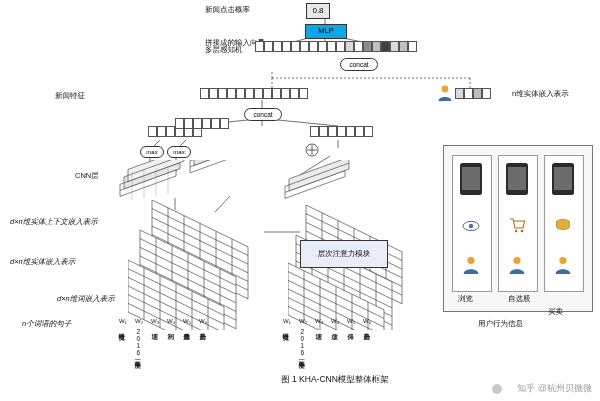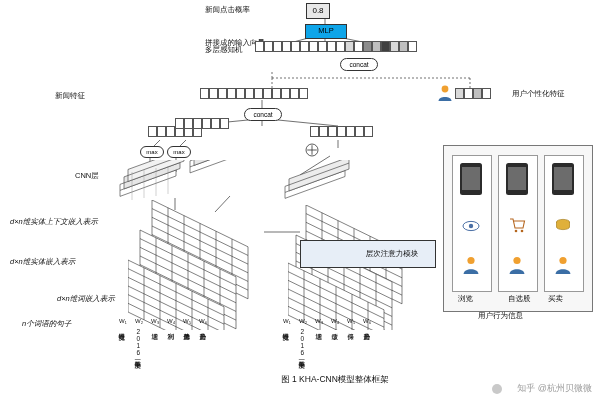--- a/index.html
+++ b/index.html
@@ -117,21 +117,21 @@
   </div>
 
   <div class="concat" style="left:244px;top:108px;width:36px;">concat</div>
 
   <div class="cellrow" style="left:455px;top:88px;">
     <div class="cell g1"></div>
     <div class="cell"></div>
     <div class="cell g2"></div>
     <div class="cell"></div>
   </div>
-  <div class="lbl" style="left:512px;top:90px;">用户个性化特征</div>
+  <div class="lbl" style="left:512px;top:90px;">n维实体嵌入表示</div>
 
   <svg style="position:absolute;left:437px;top:84px;" width="16" height="18" viewBox="0 0 16 18">
     <circle cx="8" cy="5" r="3.4" fill="#f0a030"></circle>
     <path d="M1.5 17 C1.5 11.5 14.5 11.5 14.5 17 Z" fill="#3b6ea5"></path>
   </svg>
 
   <div class="cellrow" style="left:148px;top:126px;">
     <div class="cell"></div>
     <div class="cell"></div>
     <div class="cell"></div>
@@ -290,21 +290,21 @@
         <line x1="80" y1="0" x2="80" y2="52"></line>
         <line x1="0" y1="8.6" x2="96" y2="8.6"></line>
           <line x1="0" y1="17.3" x2="96" y2="17.3"></line>
         <line x1="0" y1="26" x2="96" y2="26"></line>
           <line x1="0" y1="34.6" x2="96" y2="34.6"></line>
         <line x1="0" y1="43.3" x2="96" y2="43.3"></line>
       </g>
     </g>
   </svg>
 
-  <div class="attn" style="left:300px;top:240px;padding-left:48px;">层次注意力模块</div>
+  <div class="attn" style="left:300px;top:240px;">层次注意力模块</div>
 
   <div class="wlab" style="left:119px;top:318px;">W₁</div>
   <div class="wlab" style="left:135px;top:318px;">W₂</div>
   <div class="wlab" style="left:151px;top:318px;">W₃</div>
   <div class="wlab" style="left:167px;top:318px;">W₄</div>
   <div class="wlab" style="left:183px;top:318px;">W₅</div>
   <div class="wlab" style="left:199px;top:318px;">W₆</div>
 
   <div class="wlab" style="left:283px;top:318px;">W₁</div>
   <div class="wlab" style="left:299px;top:318px;">W₂</div>
@@ -368,22 +368,22 @@
     <circle cx="9" cy="5.5" r="3.6" fill="#f0a030"></circle>
     <path d="M1.6 19 C1.6 12.6 16.4 12.6 16.4 19 Z" fill="#3b6ea5"></path>
   </svg>
   <svg style="position:absolute;left:554px;top:255px;" width="18" height="20" viewBox="0 0 18 20">
     <circle cx="9" cy="5.5" r="3.6" fill="#f0a030"></circle>
     <path d="M1.6 19 C1.6 12.6 16.4 12.6 16.4 19 Z" fill="#3b6ea5"></path>
   </svg>
 
   <div class="lbl" style="left:458px;top:295px;">浏览</div>
   <div class="lbl" style="left:500px;top:295px;margin-left:8px;">自选股</div>
-  <div class="lbl" style="left:548px;top:295px;">买卖</div>
-  <div class="lbl" style="left:478px;top:312px;text-align:right;">用户行为信息</div>
+  <div class="lbl" style="left:548px;top:308px;">买卖</div>
+  <div class="lbl" style="left:478px;top:320px;text-align:right;">用户行为信息</div>
 
   <div class="caption" style="left:0;top:374px;">图 1   KHA-CNN模型整体框架</div>
 
   <div class="wm">
     <span class="wmdot"></span>
     <span>知乎 @杭州贝微微</span>
   </div>
 
 </div>
 

